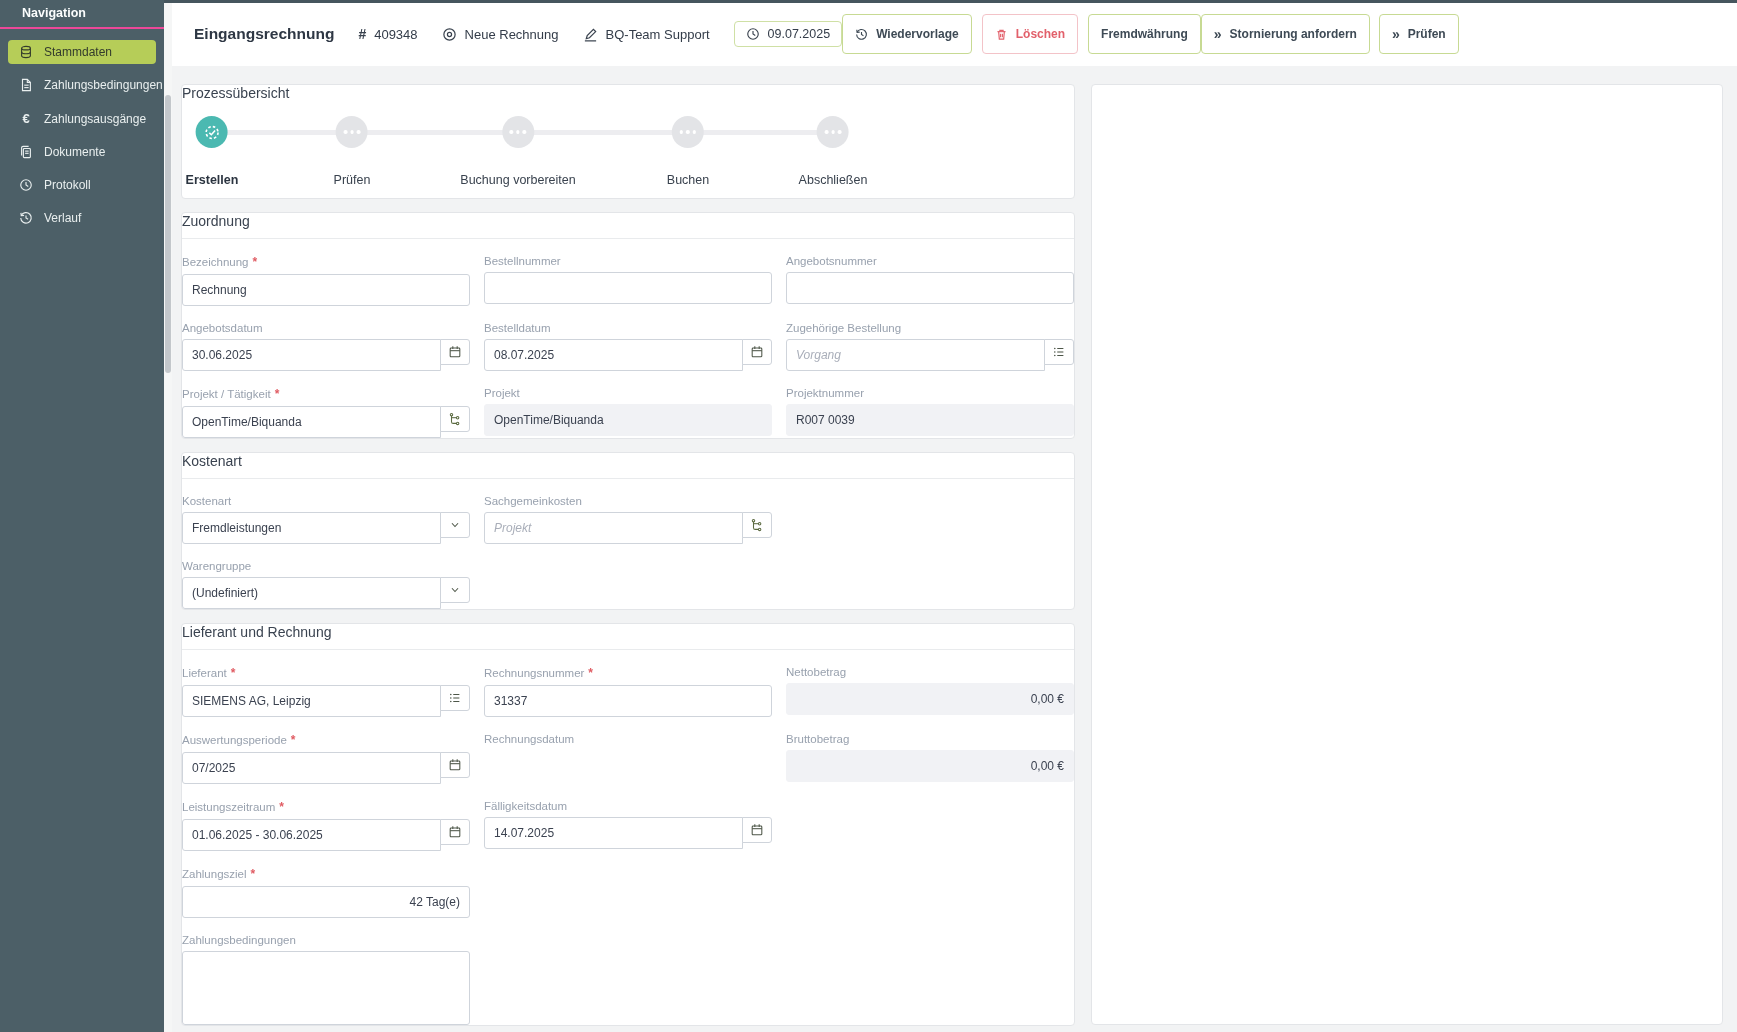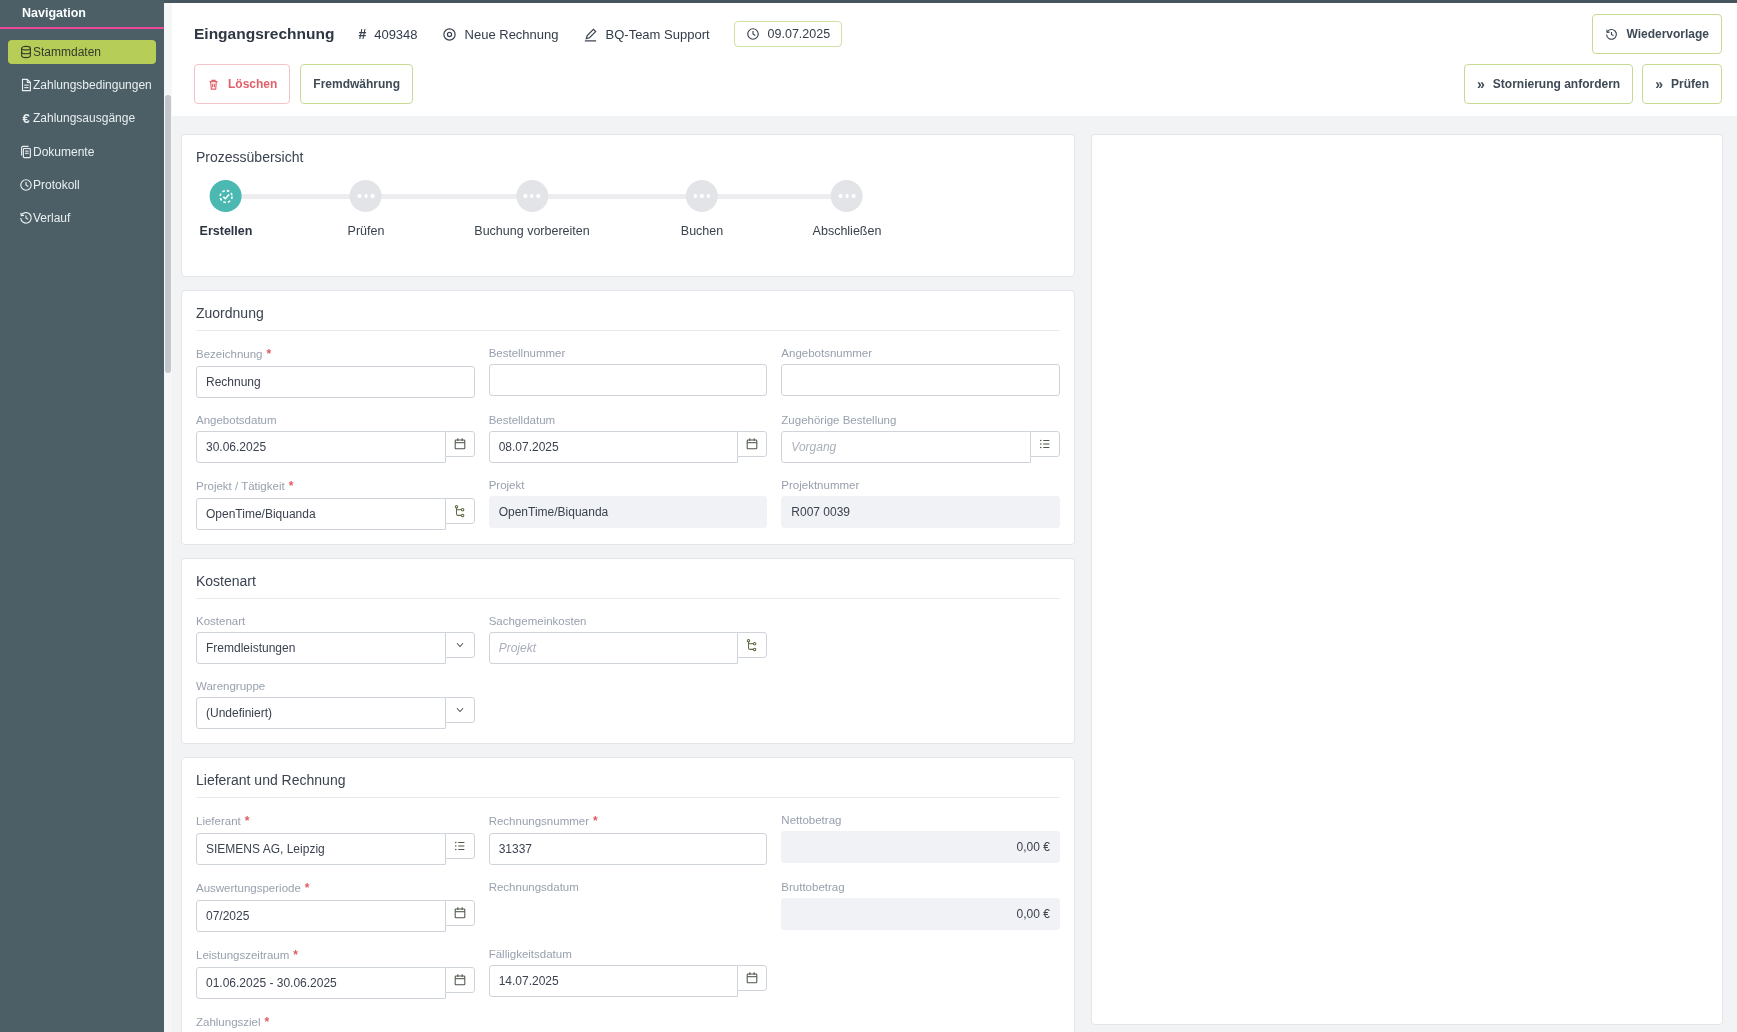--- a/index.html
+++ b/index.html
@@ -3,31 +3,31 @@
 <meta charset="utf-8">
 <style>
   * { box-sizing: border-box; margin: 0; padding: 0; }
   html,body { width:1737px; height:1032px; overflow:hidden; }
   body { font-family:"Liberation Sans","DejaVu Sans",sans-serif; background:#f2f3f4; color:#3b4250; }
   .page { display:flex; width:1737px; height:1032px; }
 
   
   .sidebar { width:164px; flex-shrink:0; background:#4c5f67; display:flex; flex-direction:column; }
   .sidebar-title { padding:6px 10px 7px 22px; font-size:12.5px; font-weight:700; color:#fbfdfd; border-bottom:2px solid #ec4899; margin-bottom:11px; }
-  .side-item { display:flex; align-items:flex-start; margin:0 8px 9px 8px; padding:5px 8px 5px 11px; font-size:12px; color:#e9efef; border-radius:4px; cursor:pointer; }
+  .side-item { display:flex; align-items:flex-end; gap:11px; margin:0 8px 9px 8px; padding:5px 8px 5px 11px; font-size:12px; color:#e9efef; border-radius:4px; cursor:pointer; }
   .side-item svg { width:14px; height:14px; stroke:currentColor; fill:none; stroke-width:1.3; flex-shrink:0; }
   .side-item .glyph { width:14px; text-align:center; font-size:13px; font-weight:600; }
   .side-item.active { background:#b6cd58; color:#333b2c; }
 
   
   .main { flex:1; min-width:0; display:flex; flex-direction:column; border-top:3px solid #46565e; position:relative; background:#fff; }
   .vscrollbar { position:absolute; left:0; top:0; bottom:0; width:8px; background:#f5f6f6; z-index:5; }
   .vthumb { position:absolute; top:92px; left:1px; width:6px; height:278px; background:#c3c7cb; border-radius:3px; }
 
-  .page-header { background:#fff; padding:11px 15px 12px 30px; display:flex; flex-direction:column; gap:10px; }
+  .page-header { background:#fff; padding:11px 15px 12px 30px; display:flex; flex-direction:row; gap:10px; }
   .hrow { display:flex; align-items:center; }
   .hgroup { display:flex; align-items:center; gap:24px; }
   .title { font-size:15.5px; font-weight:700; color:#2e3744; }
   .meta { display:flex; align-items:center; gap:8px; font-size:13px; color:#333c49; }
   .meta svg { width:15px; height:15px; stroke:#39424e; fill:none; stroke-width:1.3; }
   .hash { font-size:14px; font-weight:600; color:#39424e; }
   .spacer { margin-left:auto; }
   .btnrow-right { margin-left:auto; display:flex; gap:9px; }
 
   .btn { display:inline-flex; align-items:center; gap:8px; height:40px; padding:0 12px; background:#fff;
@@ -36,35 +36,35 @@
   .btn .chev { font-size:14px; font-weight:700; line-height:1; color:#3e4a55; }
   .btn.danger { border-color:#f3c3c8; color:#e2606b; }
   .badge { display:inline-flex; align-items:center; gap:8px; height:26px; padding:0 11px; background:#fff;
            border:1px solid #cfe0a5; border-radius:4px; font-size:12.5px; color:#333c49; cursor:pointer; }
   .badge svg { width:14px; height:14px; stroke:#39424e; fill:none; stroke-width:1.3; }
 
   .body-area { flex:1; display:flex; gap:16px; padding:18px 14px 0 17px; background:#f2f3f4; overflow:hidden; }
   .left-col { width:894px; flex-shrink:0; display:flex; flex-direction:column; gap:13px; }
   .right-panel { flex:1; background:#fff; border:1px solid #e3e5e8; border-radius:4px; margin-bottom:7px; }
 
-  .card { background:#fff; border:1px solid #e3e5e8; border-radius:4px; padding:14px; }
+  .card { background:#fff; border:1px solid #e3e5e8; border-radius:4px; }
   .card-title { font-size:14px; color:#3a4350; }
   .rule-title { padding-bottom:9px; border-bottom:1px solid #e9ebed; margin-bottom:16px; }
 
   
   .steps { position:relative; height:82px; margin-top:15px; }
   .steps-line { position:absolute; left:30px; width:621px; top:14px; height:5px; background:#ededf0; }
   .step { position:absolute; top:0; transform:translateX(-50%); display:flex; flex-direction:column; align-items:center; gap:12px; }
   .s1{left:30px} .s2{left:170px} .s3{left:336px} .s4{left:506px} .s5{left:651px}
   .step-circle { width:32px; height:32px; border-radius:50%; background:#e3e4e7; display:flex; align-items:center; justify-content:center; position:relative; z-index:1; }
   .step-circle.active { background:#4bb9b1; }
   .step-circle svg { width:17px; height:17px; stroke:#fff; fill:none; stroke-width:1.5; }
   .dots { display:flex; gap:3px; }
   .dots i { width:3.5px; height:3.5px; background:#fff; border-radius:50%; }
-  .step-label { font-size:12.5px; color:#39424e; white-space:nowrap; }
+  .step-label { font-size:12.5px; color:#39424e; white-space:nowrap;margin-top:13px; }
   .step.active .step-label { font-weight:700; color:#2b3440; }
 
   
   .grid3 { display:grid; grid-template-columns:1fr 1fr 1fr; column-gap:14px; margin-bottom:16px; }
   .grid3:last-child { margin-bottom:0; }
   .field-label { font-size:11.5px; color:#98a1ae; margin-bottom:5px; display:flex; gap:4px; align-items:baseline; }
   .req { color:#e05c63; font-weight:700; font-size:12px; }
   .control { display:flex; }
   .control input, .control textarea { flex:1; min-width:0; height:32px; border:1px solid #cfd4db; border-radius:3px;
       padding:0 9px; font-family:inherit; font-size:12px; color:#3b4250; background:#fff; }

